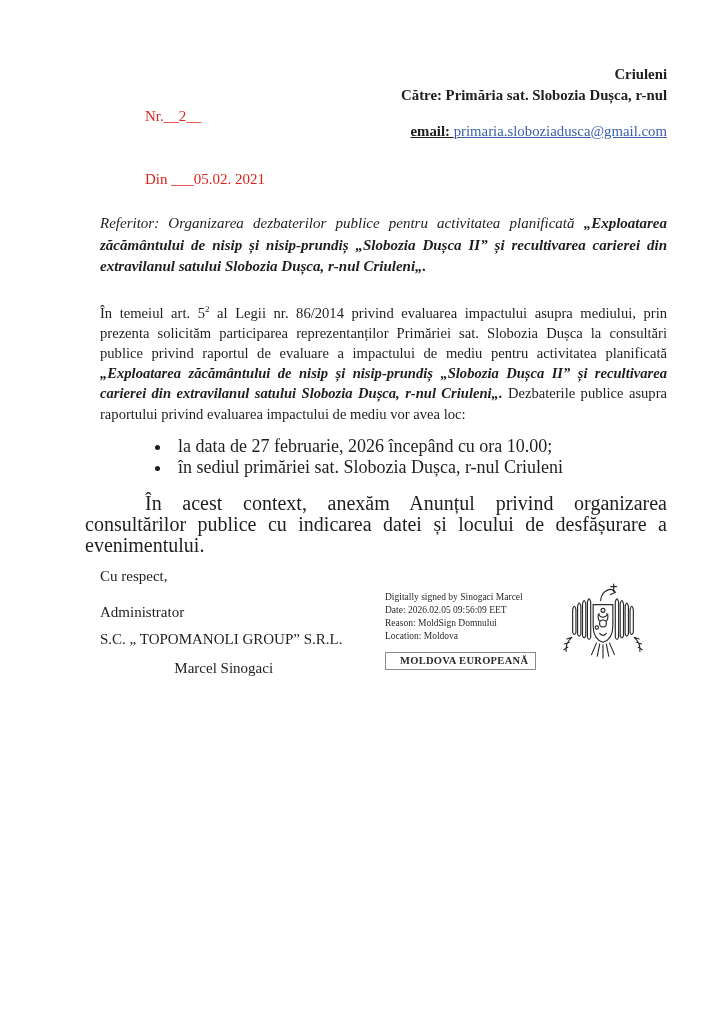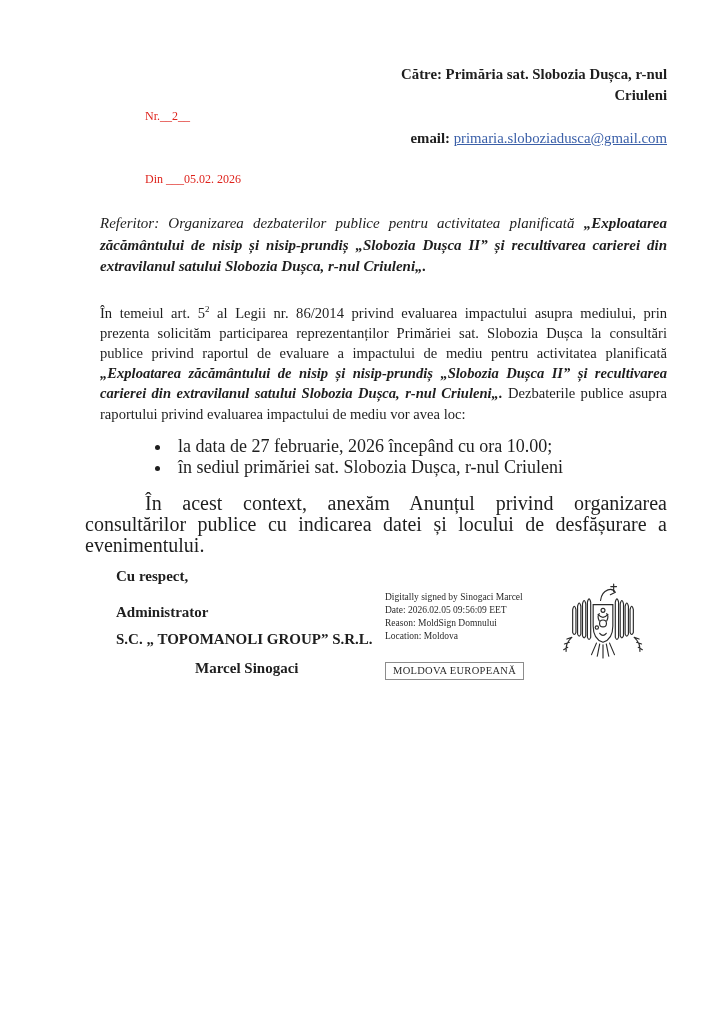--- a/index.html
+++ b/index.html
@@ -15,28 +15,28 @@
     width:724px;height:1024px;
     background:var(--page-bg);
     color:var(--ink);
     font-family:"Liberation Serif","DejaVu Serif",serif;
     overflow:hidden;
   }
   
   .ref-block{
     position:absolute;left:145px;top:64px;
     color:var(--accent-red);
-    font-size:12px;line-height:21px;white-space:pre;
+    font-size:15px;line-height:21px;white-space:pre;
   }
   .recipient-block{
     position:absolute;top:64px;right:57px;width:300px;
     text-align:right;font-weight:bold;
     font-size:14.8px;line-height:21px;
   }
-  .email-line{margin-top:22px;}
+  .email-line{margin-top:15px;text-decoration:underline;}
   .email-link{
     color:var(--link-blue);
     text-decoration:underline;
     font-weight:normal;
     cursor:pointer;
   }
   .attention-line{margin-top:12px;}
   
   .content{position:absolute;left:0;top:213px;width:724px;}
   .subject{
@@ -61,54 +61,54 @@
   }
   .bullets li{padding-left:6px;}
   .para2{
     margin:14px 57px 0 85px;
     text-align:justify;
     text-indent:60px;
     font-size:20px;line-height:21px;
   }
   
   .signature{
-    position:absolute;left:116px;top:566px;
-    font-weight:bold;font-size:15px;line-height:21px;
+    position:absolute;left:100px;top:566px;
+    font-weight:normal;font-size:15px;line-height:21px;
   }
   .sig-title{margin-top:15px;}
   .sig-company{margin-top:6px;}
   .sig-name{margin-top:8px;padding-left:5px;text-align:center;}
   
   .digital-sig{
     position:absolute;left:385px;top:591px;
     font-size:9.5px;line-height:13px;color:#2a2a2a;
   }
   .stamp-box{
-    display:inline-block;margin-top:19px;
+    display:inline-block;margin-top:9px;
     border:1px solid var(--stamp-border);
-    padding:1px 7px 2px 7px;
-    font-size:10.5px;letter-spacing:.3px;color:#2a2a2a;
+    padding:1px 7px 2px 14px;
+    font-size:10.5px;letter-spacing:.3px;color:#2a2a2a;font-weight:bold;
   }
   
   .emblem{position:absolute;left:562px;top:580px;width:82px;height:82px;}
   .emblem svg{width:100%;height:100%;}
 </style>
 </head>
 <body>
 
 <div class="page">
 
   <div class="ref-block">
     <div>Nr.__2__</div>
-    <div>Din ___05.02. 2026</div>
+    <div>Din ___05.02. 2021</div>
   </div>
 
   <div class="recipient-block">
+    <div>Criuleni</div>
     <div>Către: Primăria sat. Slobozia Dușca, r-nul</div>
-    <div>Criuleni</div>
     <div class="email-line">
       <span>email:</span>
       <a class="email-link">primaria.sloboziadusca@gmail.com</a>
     </div>
   </div>
 
   <div class="content">
 
     <p class="subject"><span>Referitor: Organizarea dezbaterilor publice pentru activitatea planificată </span><span class="emph">„Exploatarea zăcământului de nisip și nisip-prundiș „Slobozia Dușca II” și recultivarea carierei din extravilanul satului Slobozia Dușca, r-nul Criuleni„.</span></p>
 

